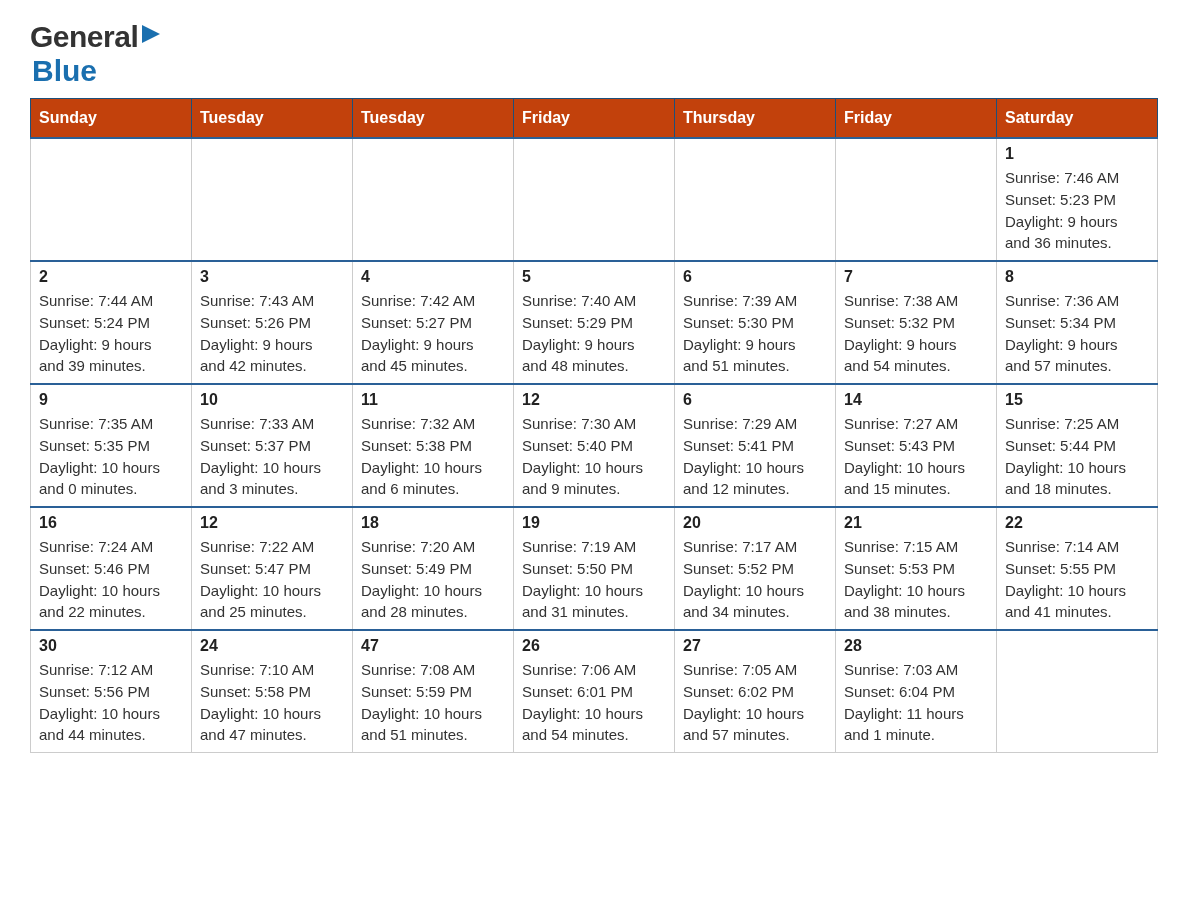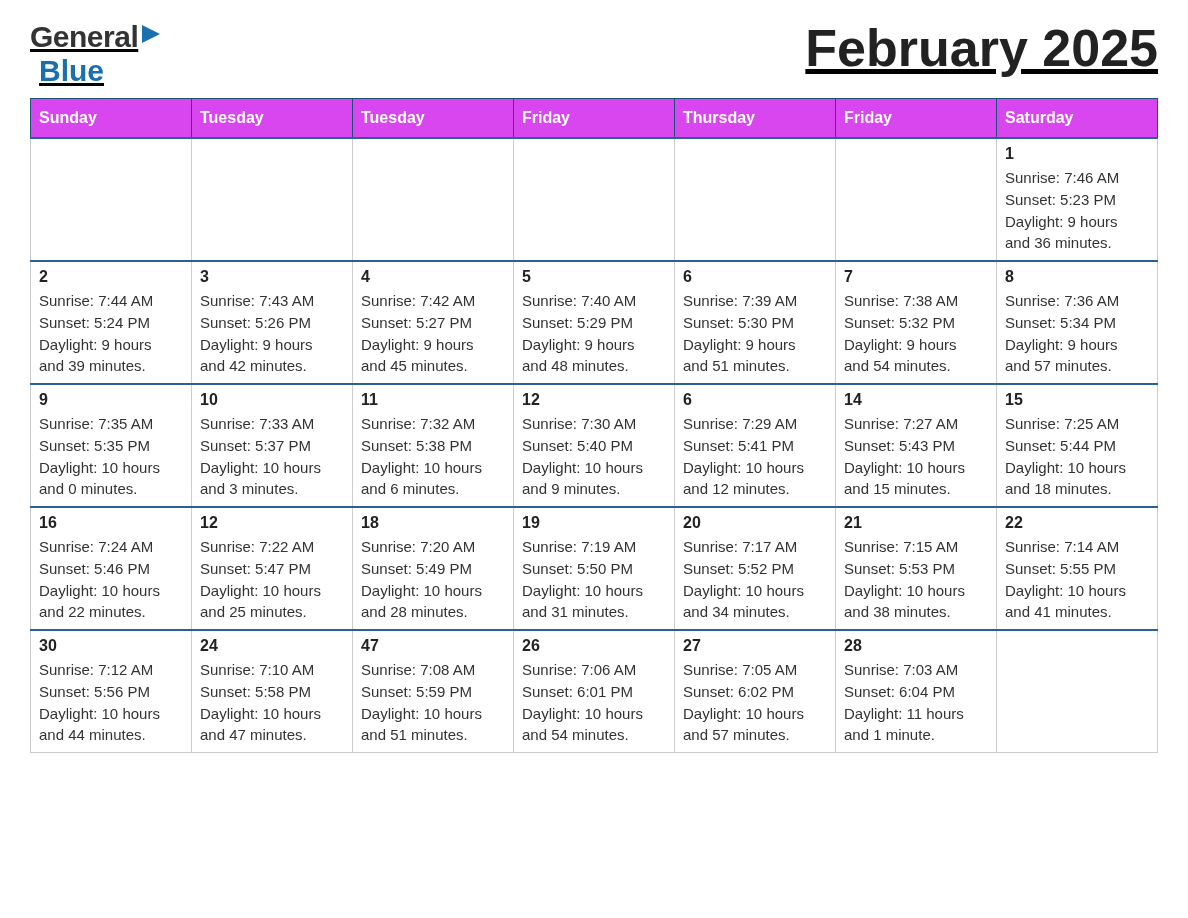--- a/index.html
+++ b/index.html
@@ -8,21 +8,20 @@
       background: #fff;
       width: 1188px;
       min-height: 918px;
       padding: 20px 30px;
     }
     .header {
       display: flex;
       justify-content: space-between;
       align-items: flex-start;
       margin-bottom: 10px;
-      text-decoration: underline;
     }
     .title-section {
       text-align: right;
     }
     .month-title {
       font-size: 52px;
       font-weight: bold;
       color: #222;
       line-height: 1.1;
     }
@@ -30,21 +29,21 @@
       font-size: 22px;
       color: #444;
       margin-top: 4px;
     }
     .calendar {
       width: 100%;
       border-collapse: collapse;
       margin-top: 10px;
     }
     .calendar thead tr th {
-      background-color: #d946ef;
+      background-color: #c2410c;
       color: #fff;
       font-size: 16px;
       font-weight: bold;
       padding: 10px 8px;
       text-align: left;
       border: 1px solid #1e4f7a;
     }
     .calendar tbody tr td {
       vertical-align: top;
       border: 1px solid #ccc;
@@ -92,25 +91,24 @@
   <div class="logo-wrapper">
     <div class="logo-line1">
       <span style="font-size:30px;font-weight:bold;color:#333;letter-spacing:-0.5px;">General</span>
       <span style="display:inline-block;margin-left:2px;margin-bottom:2px;">
         <svg width="22" height="22" viewBox="0 0 22 22">
           <polygon points="2,2 20,11 2,20" fill="#1a6faf"></polygon>
         </svg>
       </span>
     </div>
     <div class="logo-line2">
-      <span style="font-size:30px;font-weight:bold;color:#1a6faf;margin-left:9px;">Blue</span>
+      <span style="font-size:30px;font-weight:bold;color:#1a6faf;margin-left:2px;">Blue</span>
     </div>
   </div>
   <div class="title-section">
-    <div class="month-title">February 2025</div>
   </div>
 </div>
 
 <table class="calendar">
   <thead>
     <tr>
     <th>Sunday</th>
         <th>Tuesday</th>
         <th>Tuesday</th>
         <th>Friday</th>

